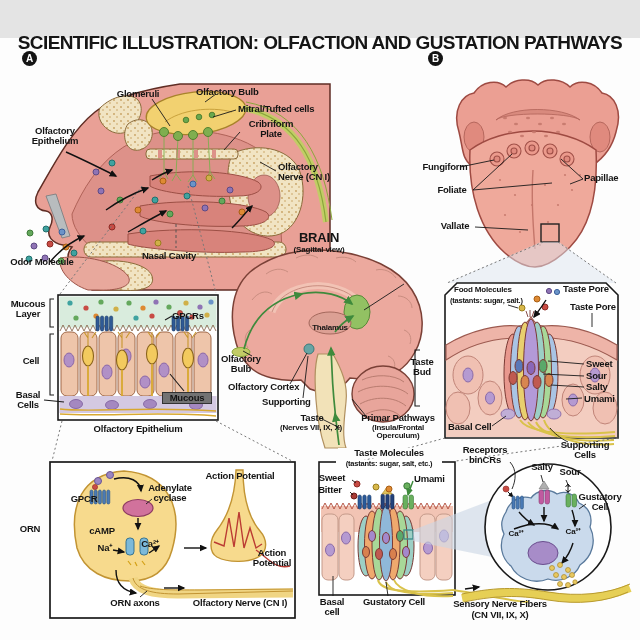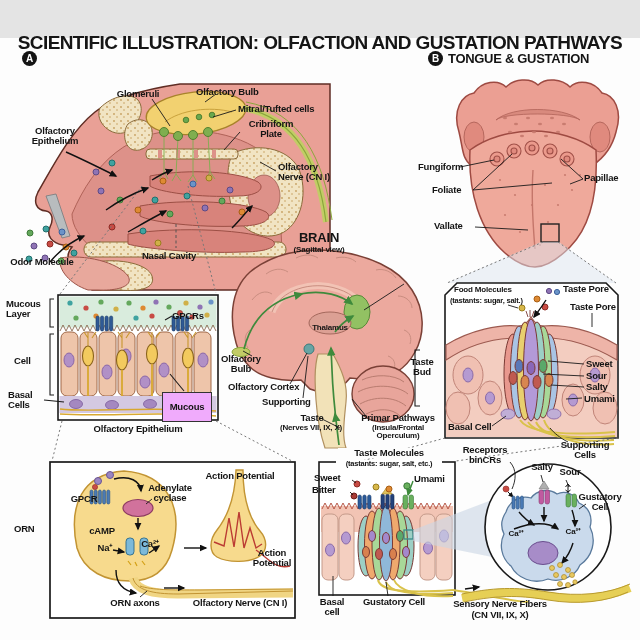--- a/index.html
+++ b/index.html
@@ -9,25 +9,25 @@
   .titlebar{position:absolute;left:0;top:0;width:640px;height:38px;background:#e4e4e4;
             display:flex;align-items:center;justify-content:center;}
   .title{font-weight:bold;font-size:19px;letter-spacing:-0.6px;color:#161616;white-space:nowrap;margin-top:48px;}
   .sechead{position:absolute;display:flex;align-items:center;gap:5px;font-weight:bold;
            font-size:13px;letter-spacing:-0.3px;color:#141414;}
   .badge{width:15px;height:15px;border-radius:50%;background:#141414;color:#fff;
          font-size:10px;font-weight:bold;display:flex;align-items:center;justify-content:center;flex:0 0 15px;}
   .lb{position:absolute;font-weight:bold;font-size:9.5px;line-height:1.06;text-align:center;
       letter-spacing:-0.2px;color:#141414;}
   .lb.l{text-align:left}
-  .lb.r{text-align:left}
+  .lb.r{text-align:center}
   .lb.s{font-size:8px;font-weight:bold}
   .lb.xs{font-size:7.5px;font-weight:bold}
   .lb.big{font-size:13px}
-  .lb.box{background:#f0abfc;border:1px solid #333;padding:9px 2px;}
+  .lb.box{background:#737373;border:1px solid #333;padding:0 2px;}
   .ldr{stroke:#1a1a1a;stroke-width:0.9;fill:none;}
   .dotl{stroke:#777;stroke-width:1;stroke-dasharray:2,2.6;fill:none;}
   .arw{stroke:#111;stroke-width:1.4;fill:none;}
   .garw{stroke:#3e8a3c;stroke-width:1.7;fill:none;}
 </style>
 </head>
 <body>
 
 <div id="page">
 
@@ -541,21 +541,20 @@
 </svg>
 
 <div class="titlebar">
   <div class="title">SCIENTIFIC ILLUSTRATION: OLFACTION AND GUSTATION PATHWAYS</div>
 </div>
 <div class="sechead" style="left:22px;top:51px;">
   <span class="badge">A</span>
 </div>
 <div class="sechead" style="left:428px;top:51px;">
   <span class="badge">B</span>
-  <span>TONGUE &amp; GUSTATION</span>
 </div>
 
 <div class="lb" style="left:108px;top:89px;width:60px">Glomeruli</div>
 <div class="lb l" style="left:196px;top:87px;width:85px">Olfactory Bulb</div>
 <div class="lb l" style="left:238px;top:104px;width:92px">Mitral/Tufted cells</div>
 <div class="lb" style="left:242px;top:119px;width:58px">Cribriform Plate</div>
 <div class="lb" style="left:22px;top:126px;width:66px">Olfactory Epithelium</div>
 <div class="lb l" style="left:278px;top:162px;width:62px">Olfactory Nerve (CN I)</div>
 <div class="lb" style="left:10px;top:257px;width:64px">Odor Molecule</div>
 <div class="lb" style="left:131px;top:251px;width:76px">Nasal Cavity</div>

